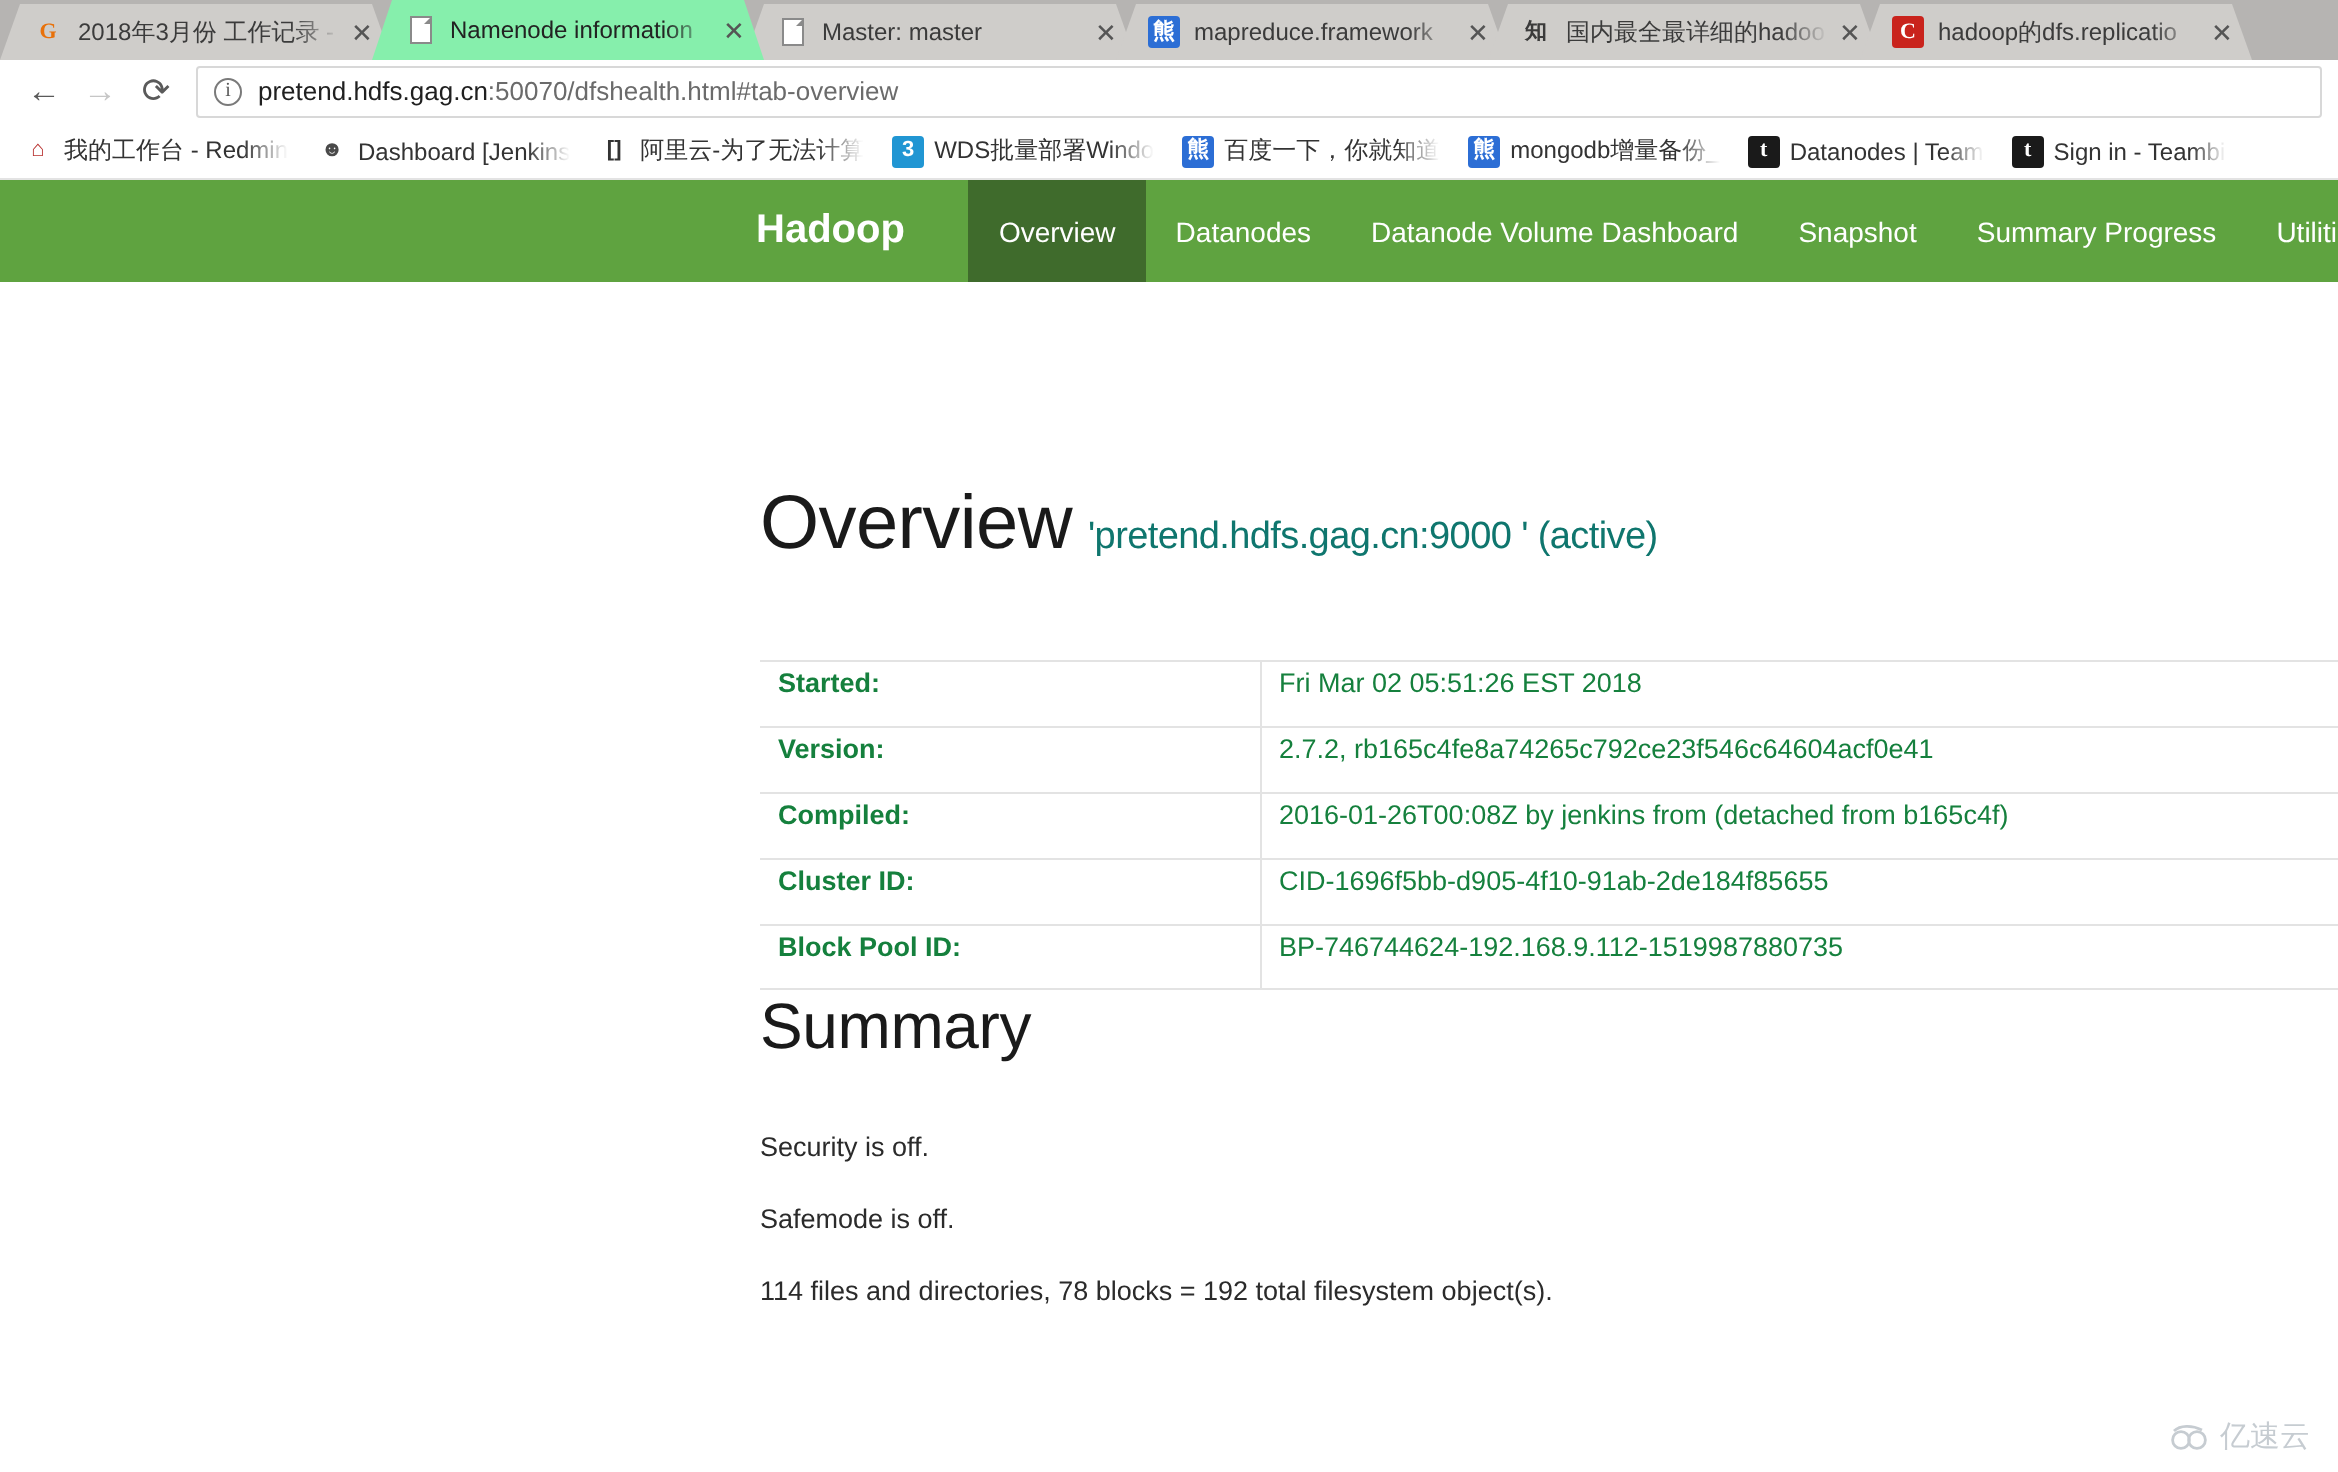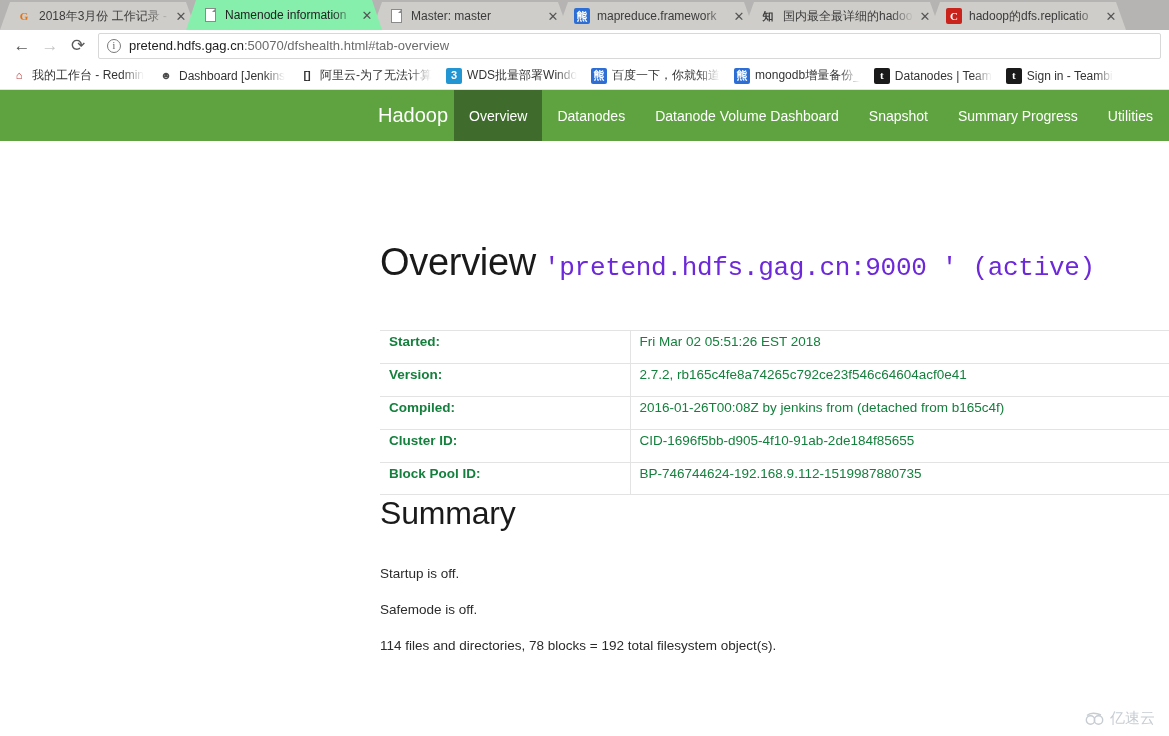--- a/index.html
+++ b/index.html
@@ -192,22 +192,22 @@
     height: 51px;
     background: #5fa340;
     display: flex;
     align-items: stretch;
     padding-left: 378px;
   }
   .brand {
     color: #fff;
     font-size: 20px;
     display: flex; align-items: center;
-    padding: 0 6px 0 0;
-    font-weight: normal;
+    padding: 0 32px 0 0;
+    font-weight: bold;
   }
   .navlink {
     color: #ffffff;
     font-size: 14px;
     display: flex; align-items: center;
     padding: 0 15px;
     white-space: nowrap;
   }
   .navlink.active { background: #3f6b2c; }
 
@@ -215,24 +215,23 @@
     padding: 0 0 0 380px;
   }
   h1.overview {
     font-size: 38px;
     font-weight: normal;
     color: #1a1a1a;
     margin-top: 100px;
     letter-spacing: -0.3px;
   }
   h1.overview .sub {
-    font-size: 26px;
-    color: #6d28d9;
+    font-size: 19px;
+    color: #0f766e;
     margin-left: 8px;
-    font-family: Liberation Mono, monospace;
   }
   table.info {
     margin-top: 46px;
     width: 860px;
     border-collapse: collapse;
     font-size: 13.5px;
   }
   table.info tr { border-top: 1px solid #e3e3e3; }
   table.info tr:last-child { border-bottom: 1px solid #e3e3e3; }
   table.info td {
@@ -402,21 +401,21 @@
           <tr>
             <td class="k">Block Pool ID:</td>
             <td class="v">BP-746744624-192.168.9.112-1519987880735</td>
           </tr>
         </tbody>
       </table>
 
       <h2 class="summary">Summary</h2>
 
       <div class="summary-lines">
-        <p>Startup is off.</p>
+        <p>Security is off.</p>
         <p>Safemode is off.</p>
         <p>114 files and directories, 78 blocks = 192 total filesystem object(s).</p>
 
       </div>
 
     </div>
   </div>
 
   <div class="watermark">
     <span class="cloud-ico">

